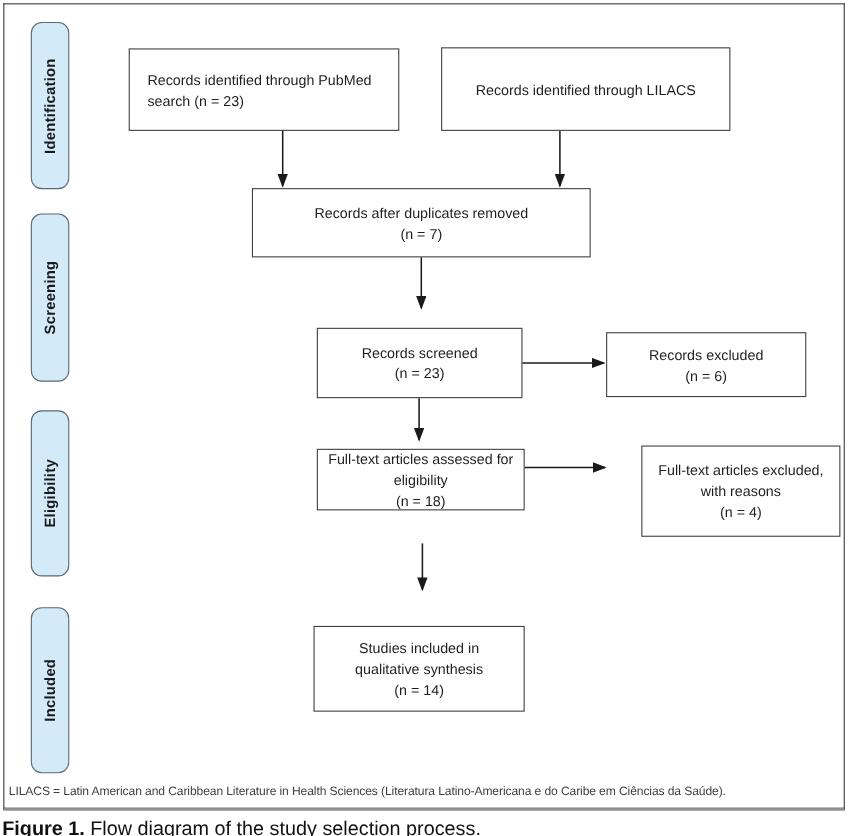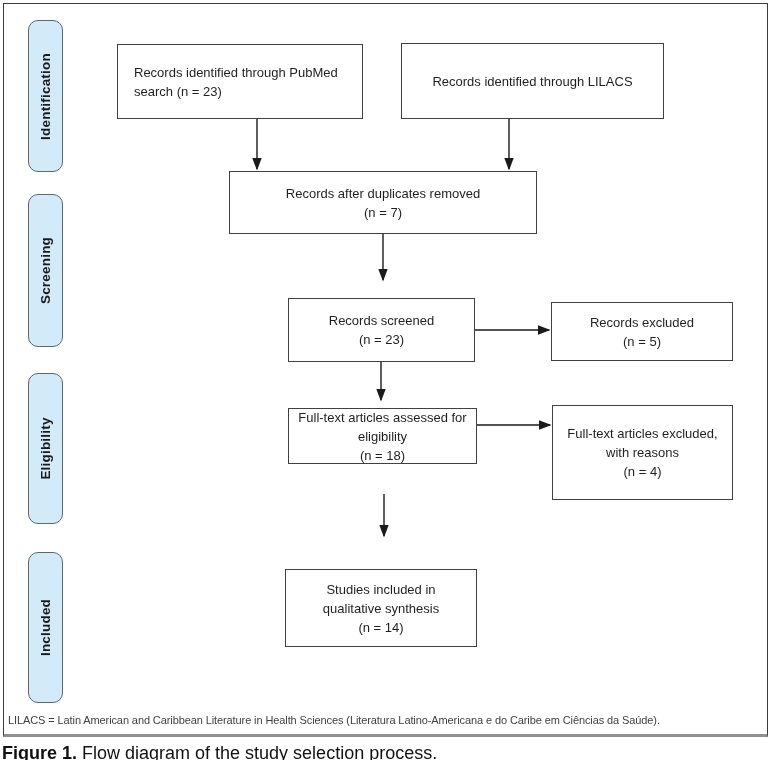--- a/index.html
+++ b/index.html
@@ -56,21 +56,21 @@
     color:#1f1f1f;
     padding:2px 6px;
   }
   .fbox.left-align{text-align:left;padding-left:16px;padding-right:8px;}
   .fbox.pubmed{left:117px;top:44px;width:246px;height:75px;}
   .fbox.lilacs{left:401px;top:43px;width:263px;height:76px;gap:20px;}
   .fbox.duplicates{left:229px;top:171px;width:308px;height:63px;}
   .fbox.screened{left:288px;top:298px;width:187px;height:64px;}
   .fbox.excluded{left:551px;top:302px;width:182px;height:59px;}
   .fbox.fulltext{left:288px;top:408px;width:189px;height:56px;}
-  .fbox.fulltext-excluded{left:552px;top:405px;width:181px;height:95px;}
+  .fbox.fulltext-excluded{left:583px;top:405px;width:181px;height:83px;}
   .fbox.qual-synthesis{left:285px;top:569px;width:192px;height:78px;}
   svg.arrows{
     position:absolute;left:0;top:0;width:772px;height:760px;
     pointer-events:none;
   }
   svg.arrows line{stroke:var(--arrow);stroke-width:1.4;}
   .footnote{
     position:absolute;
     left:8px;top:714px;width:752px;
     font-size:11px;
@@ -119,21 +119,21 @@
     <div>(n = 7)</div>
   </div>
 
   <div class="fbox screened">
     <div>Records screened</div>
     <div>(n = 23)</div>
   </div>
 
   <div class="fbox excluded">
     <div>Records excluded</div>
-    <div>(n = 5)</div>
+    <div>(n = 6)</div>
   </div>
 
   <div class="fbox fulltext">
     <div>Full-text articles assessed for</div>
     <div>eligibility</div>
     <div>(n = 18)</div>
   </div>
 
   <div class="fbox fulltext-excluded">
     <div>Full-text articles excluded,</div>

